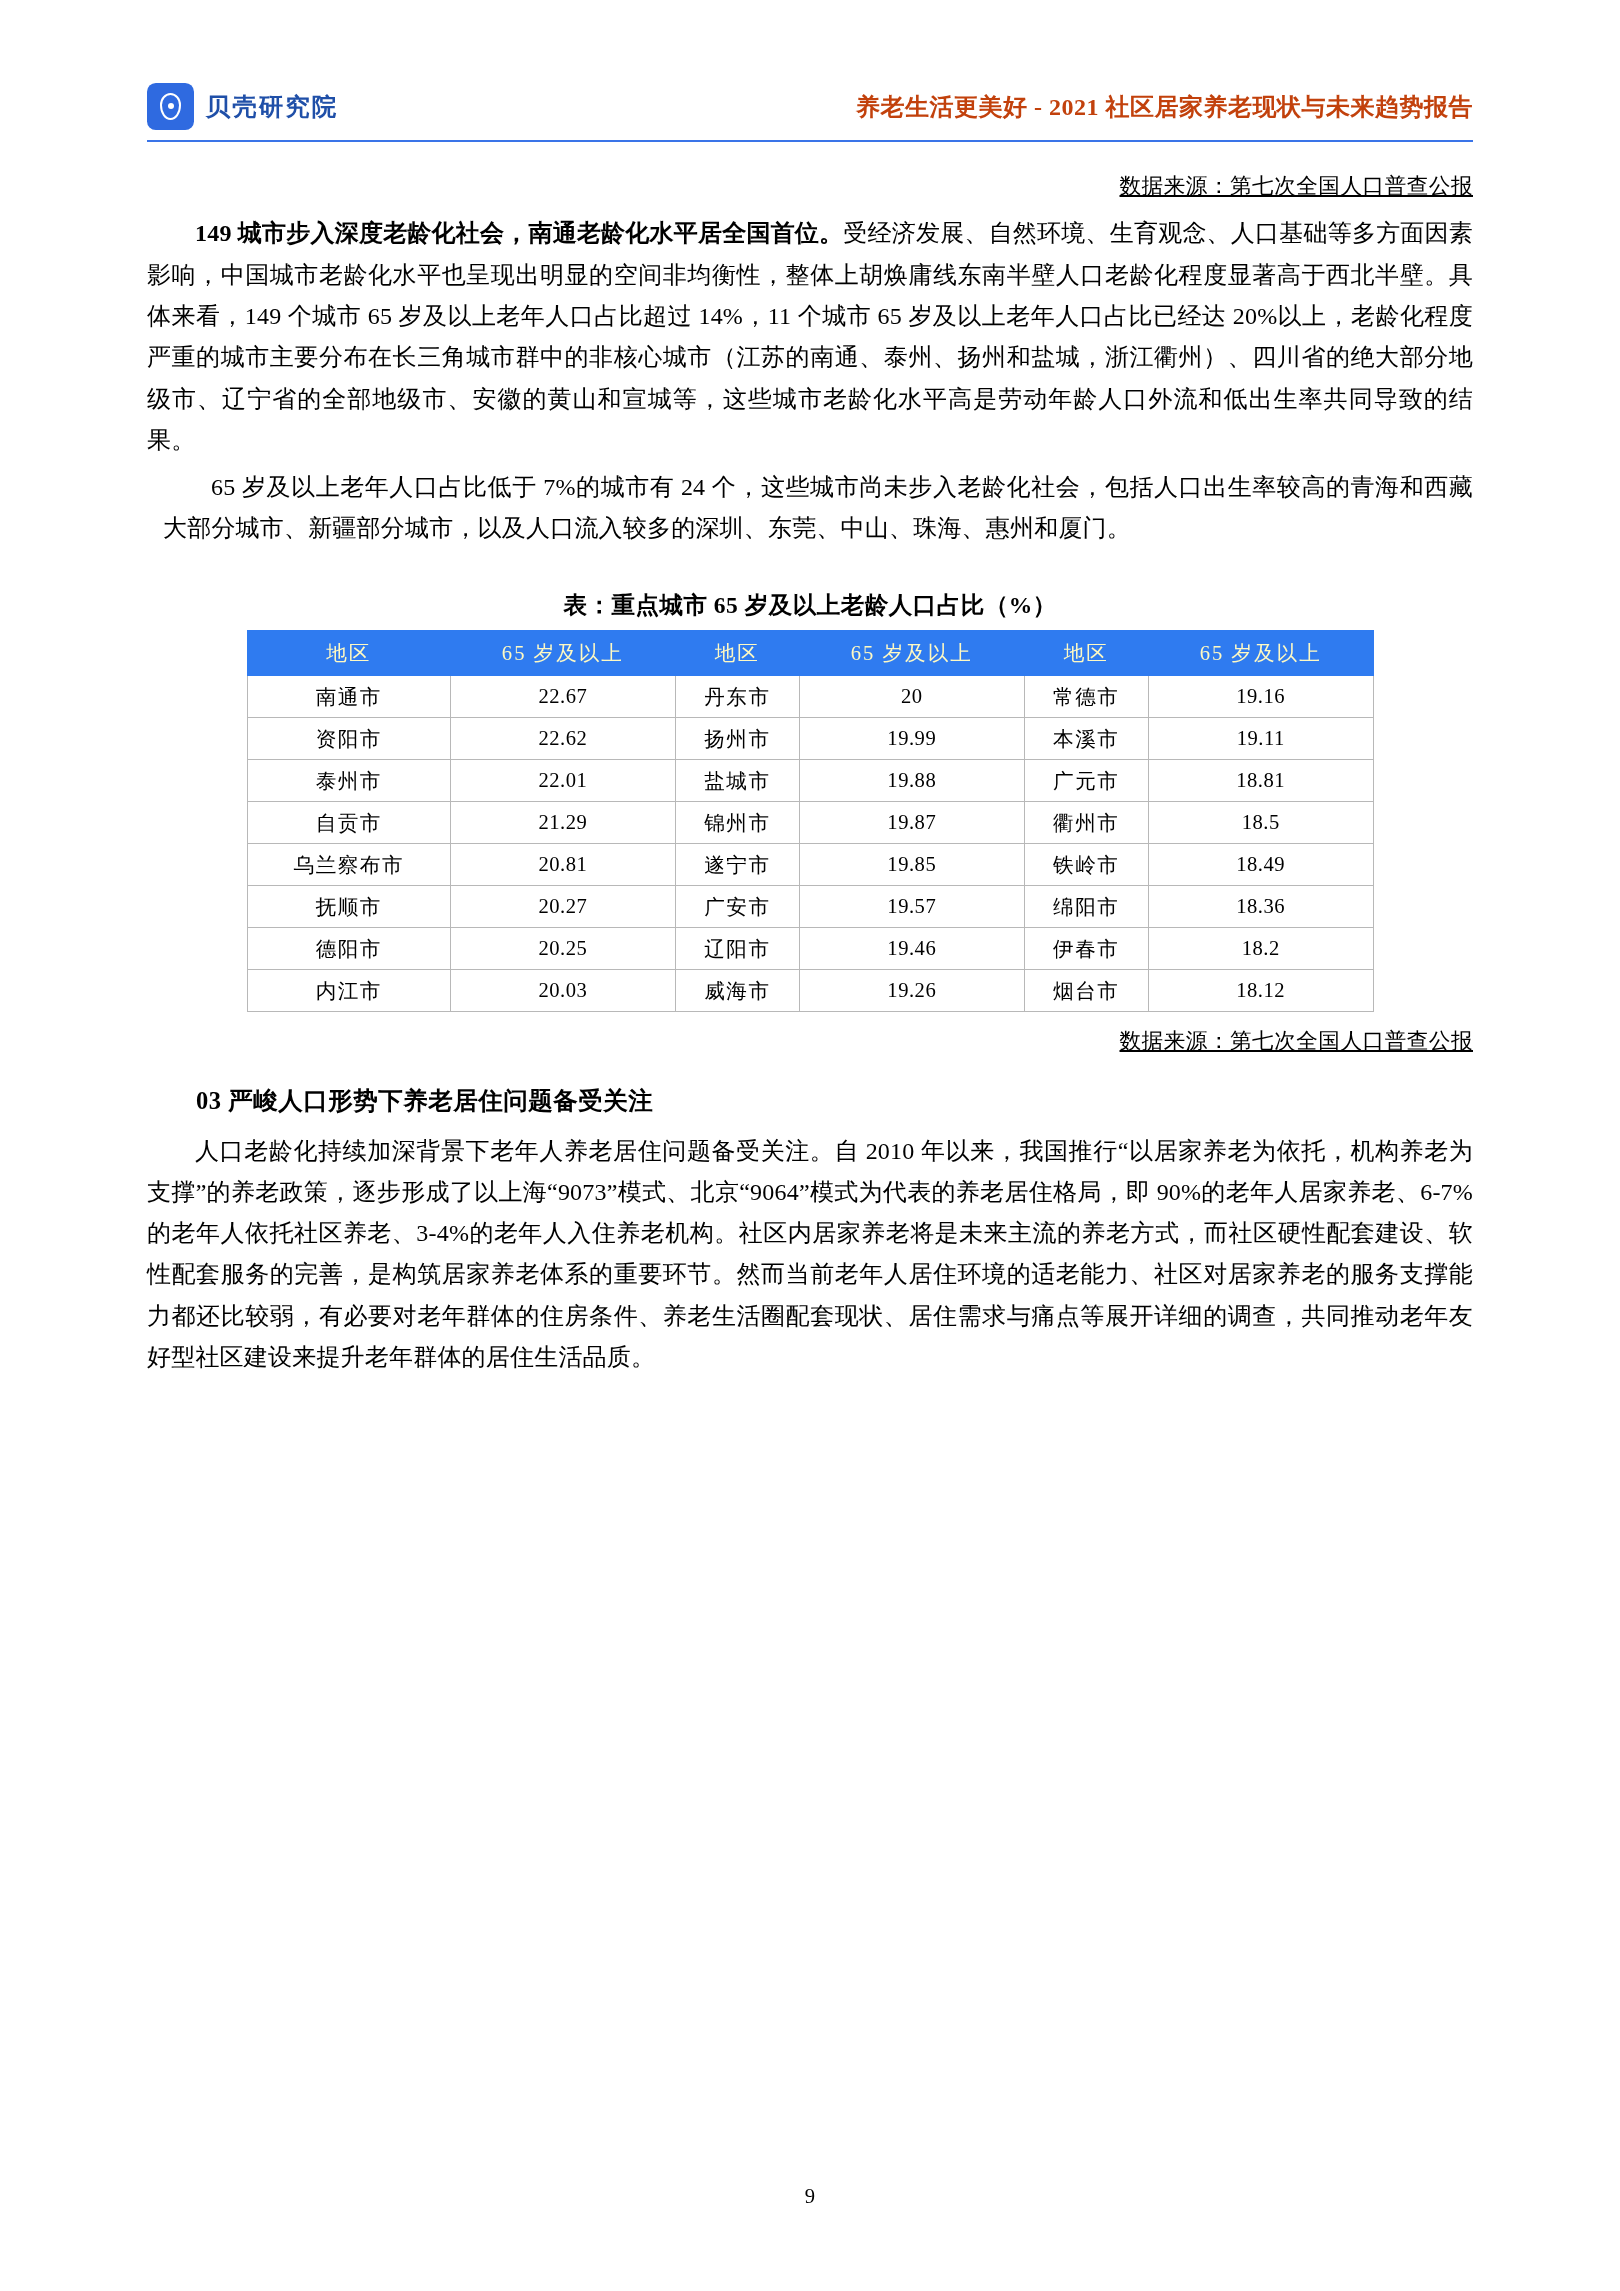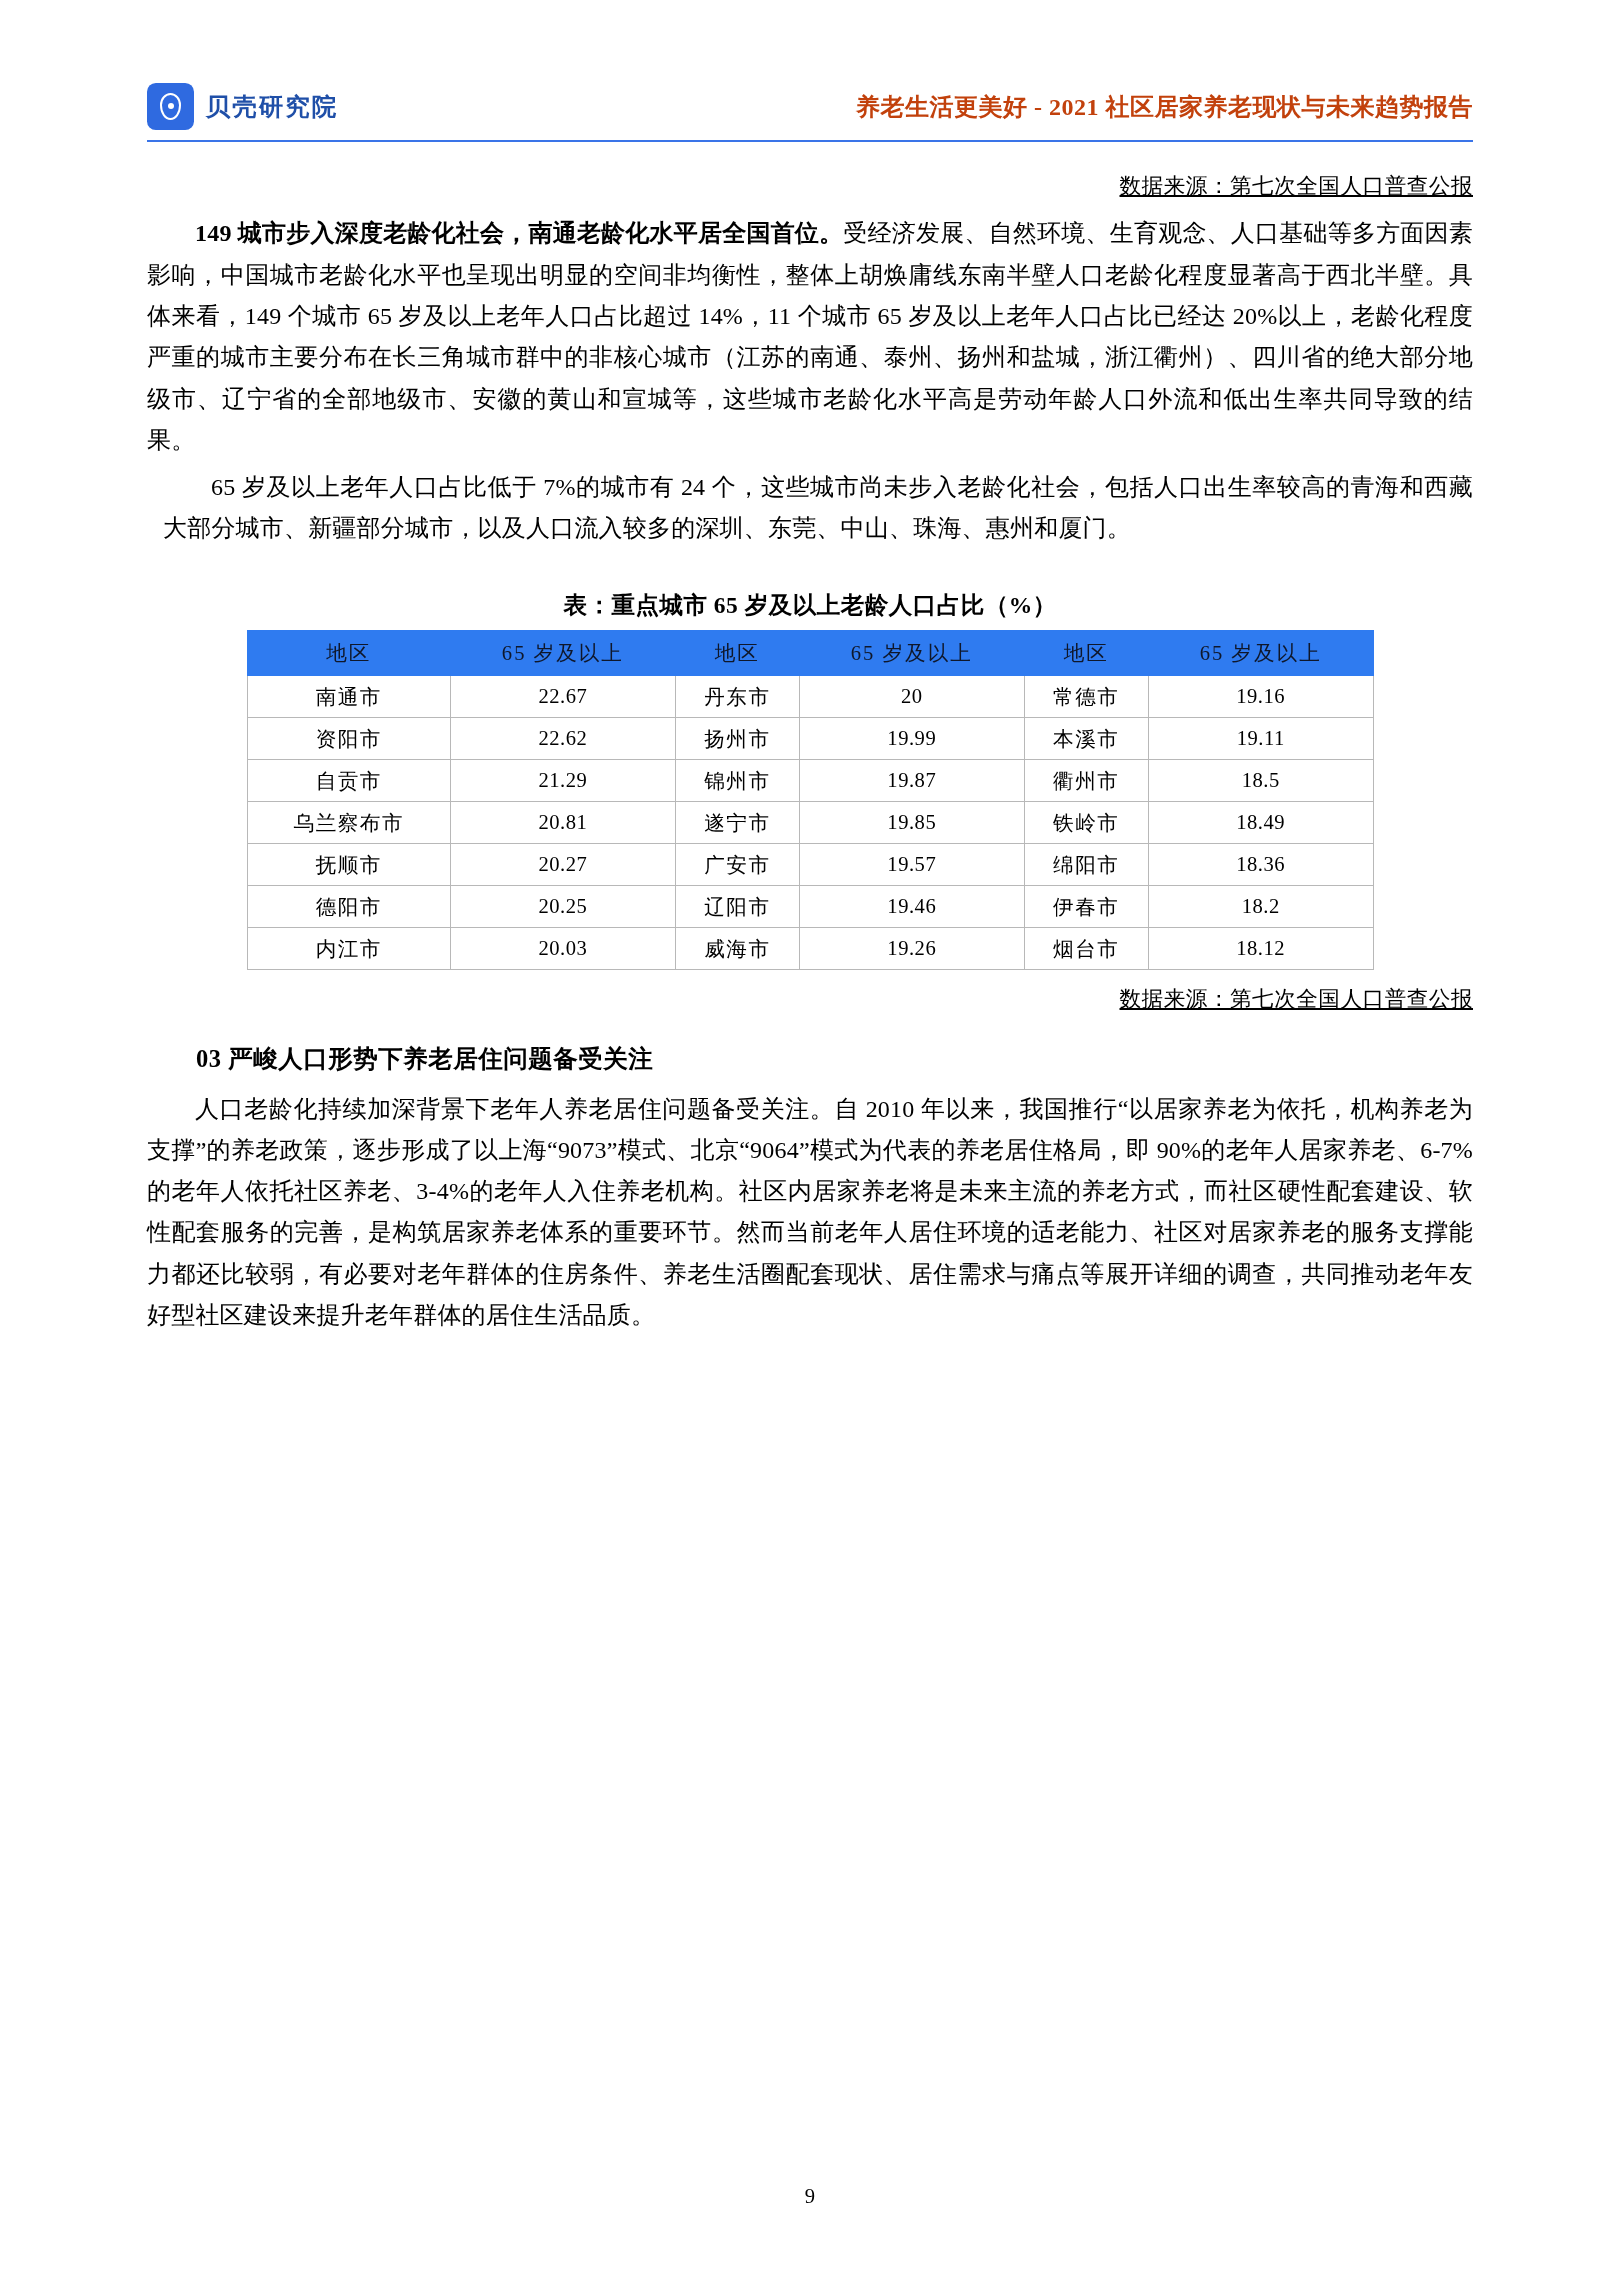--- a/index.html
+++ b/index.html
@@ -112,21 +112,21 @@
   }
   table.data {
     width: 1127px;
     margin: 0 auto;
     border-collapse: collapse;
     font-size: 20.6px;
     font-family: "Liberation Serif", serif;
   }
   table.data th {
     background: #2f7bf0;
-    color: #0f172a;
+    color: #fef9c3;
     font-weight: normal;
     border: 1px solid #2f7bf0;
     height: 42px;
     letter-spacing: 2px;
     font-size: 20.6px;
   }
   table.data td {
     border: 1px solid #b8b8b8;
     height: 39px;
     text-align: center;
@@ -202,20 +202,28 @@
       </tr>
       <tr>
         <td>资阳市</td>
         <td class="num">22.62</td>
         <td>扬州市</td>
         <td class="num">19.99</td>
         <td>本溪市</td>
         <td class="num">19.11</td>
       </tr>
       <tr>
+        <td>泰州市</td>
+        <td class="num">22.01</td>
+        <td>盐城市</td>
+        <td class="num">19.88</td>
+        <td>广元市</td>
+        <td class="num">18.81</td>
+      </tr>
+      <tr>
         <td>自贡市</td>
         <td class="num">21.29</td>
         <td>锦州市</td>
         <td class="num">19.87</td>
         <td>衢州市</td>
         <td class="num">18.5</td>
       </tr>
       <tr>
         <td>乌兰察布市</td>
         <td class="num">20.81</td>

